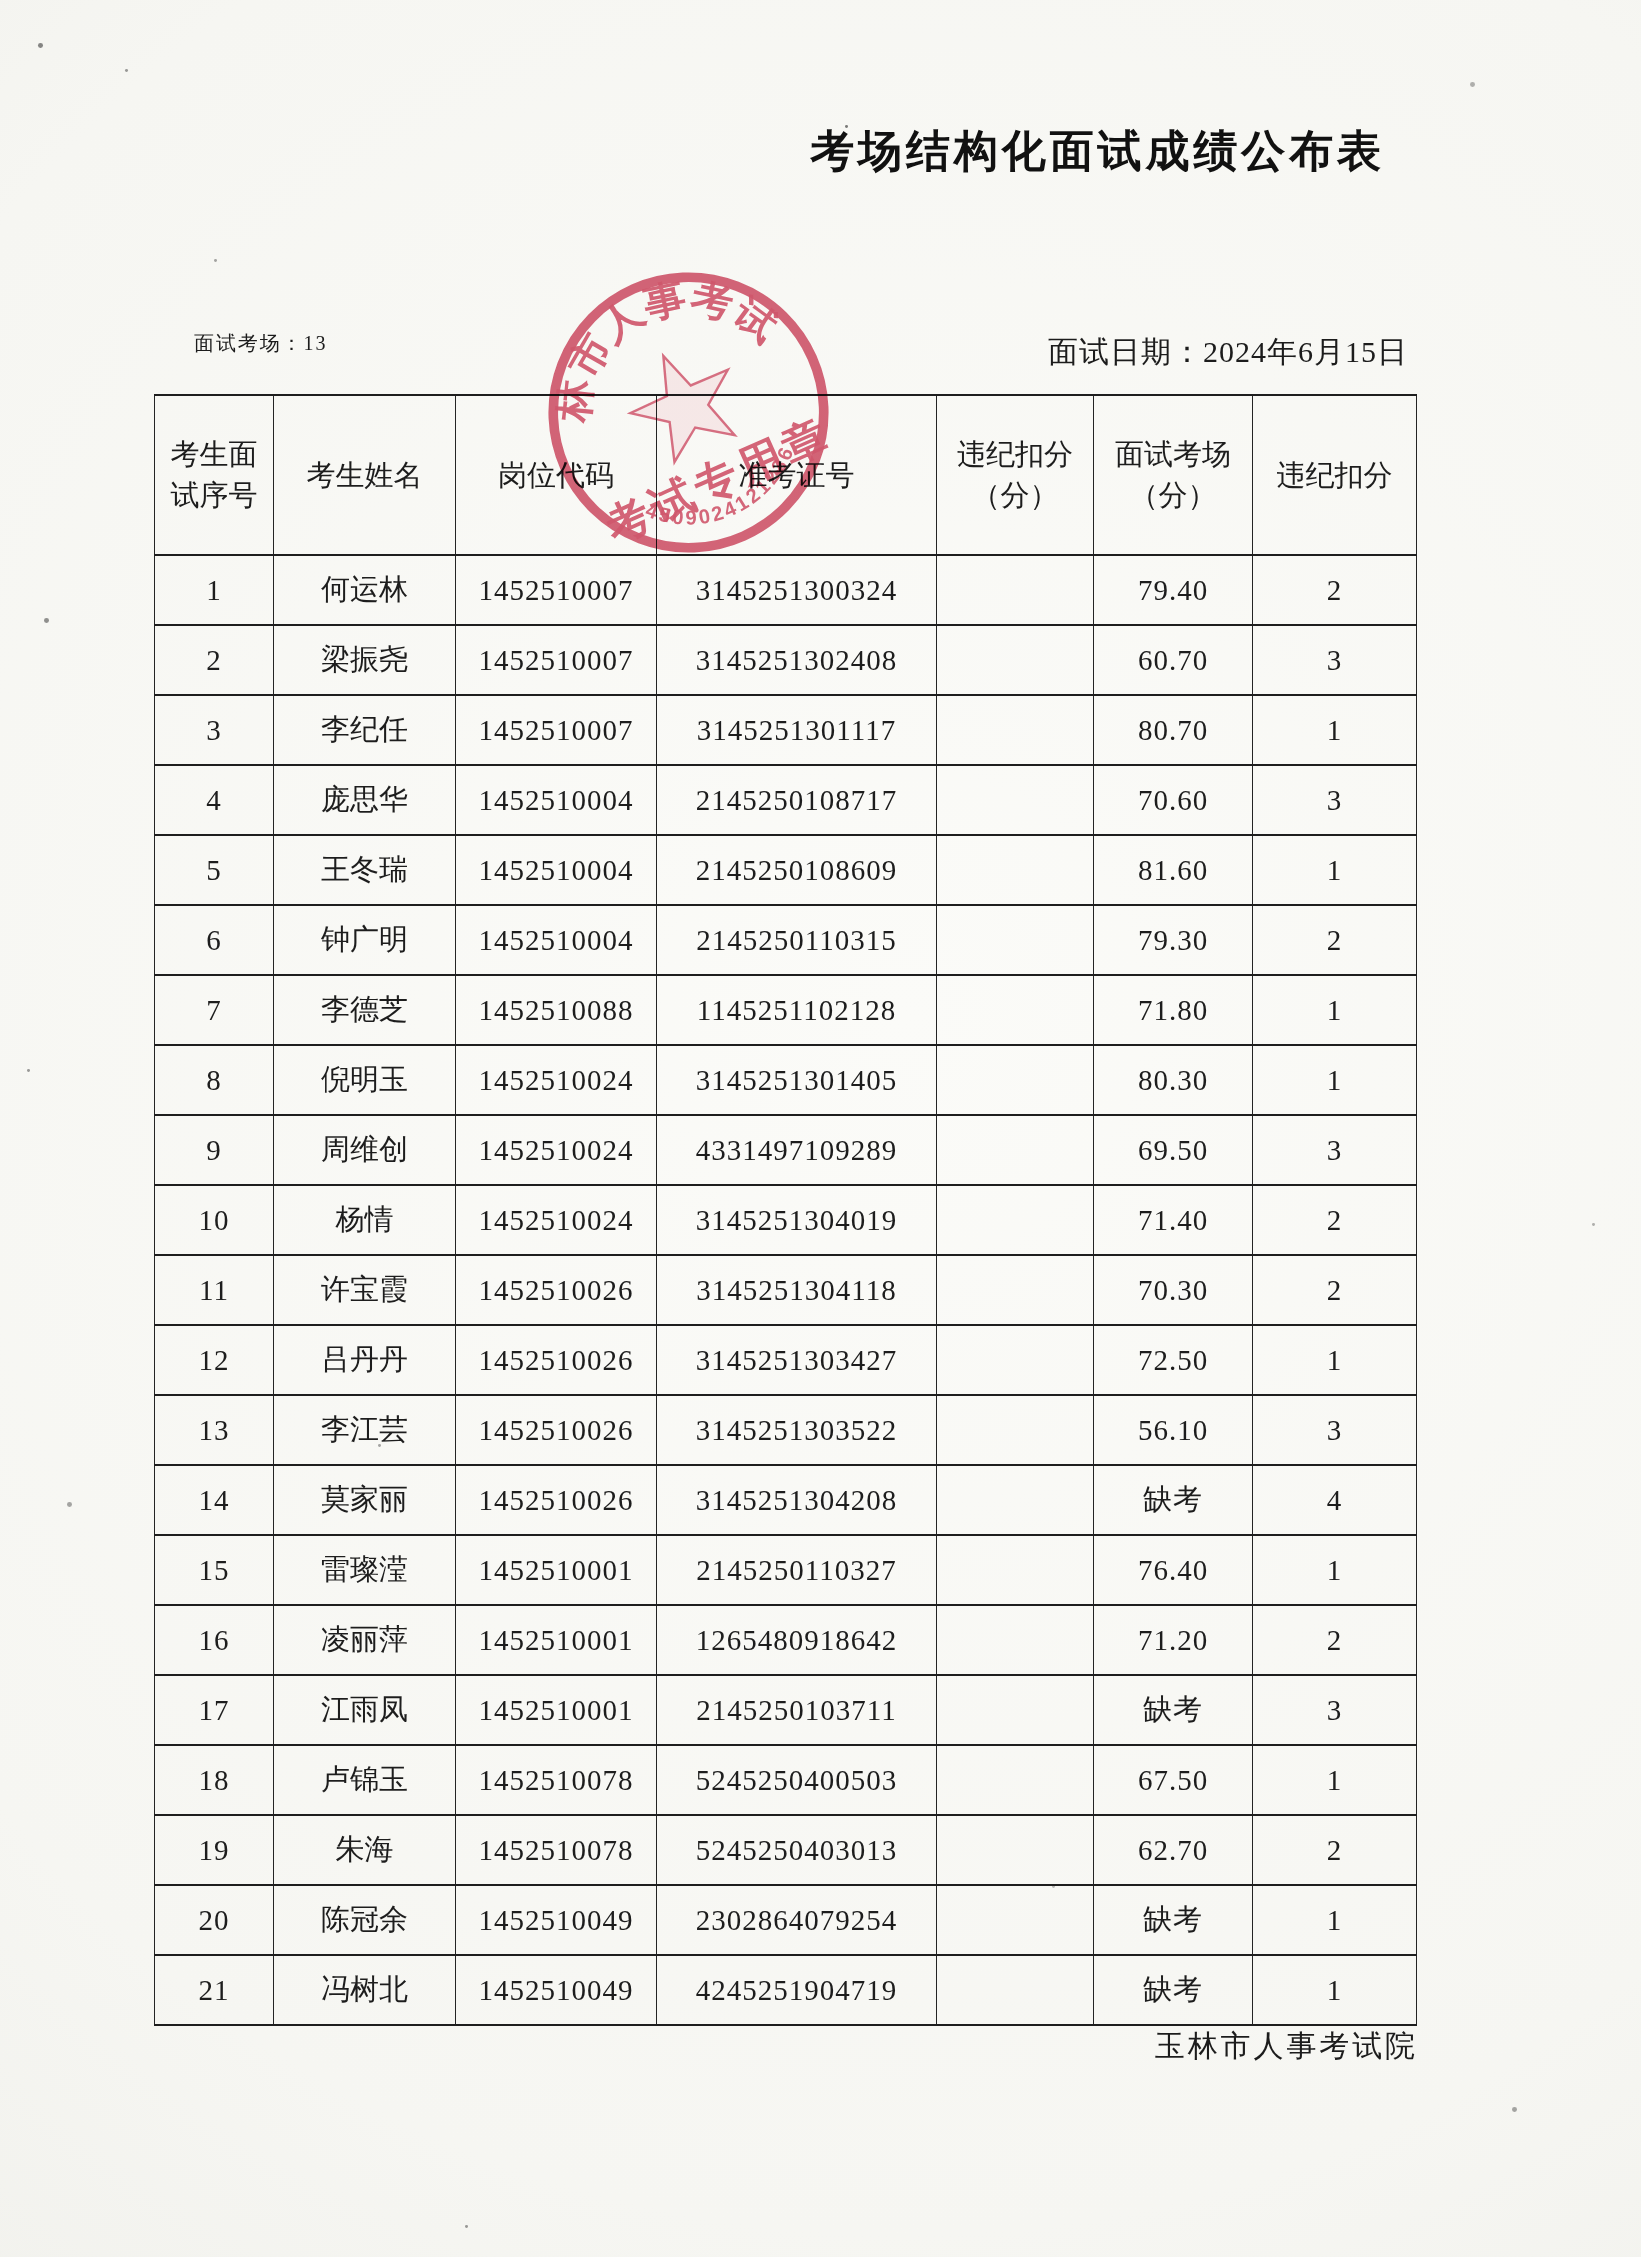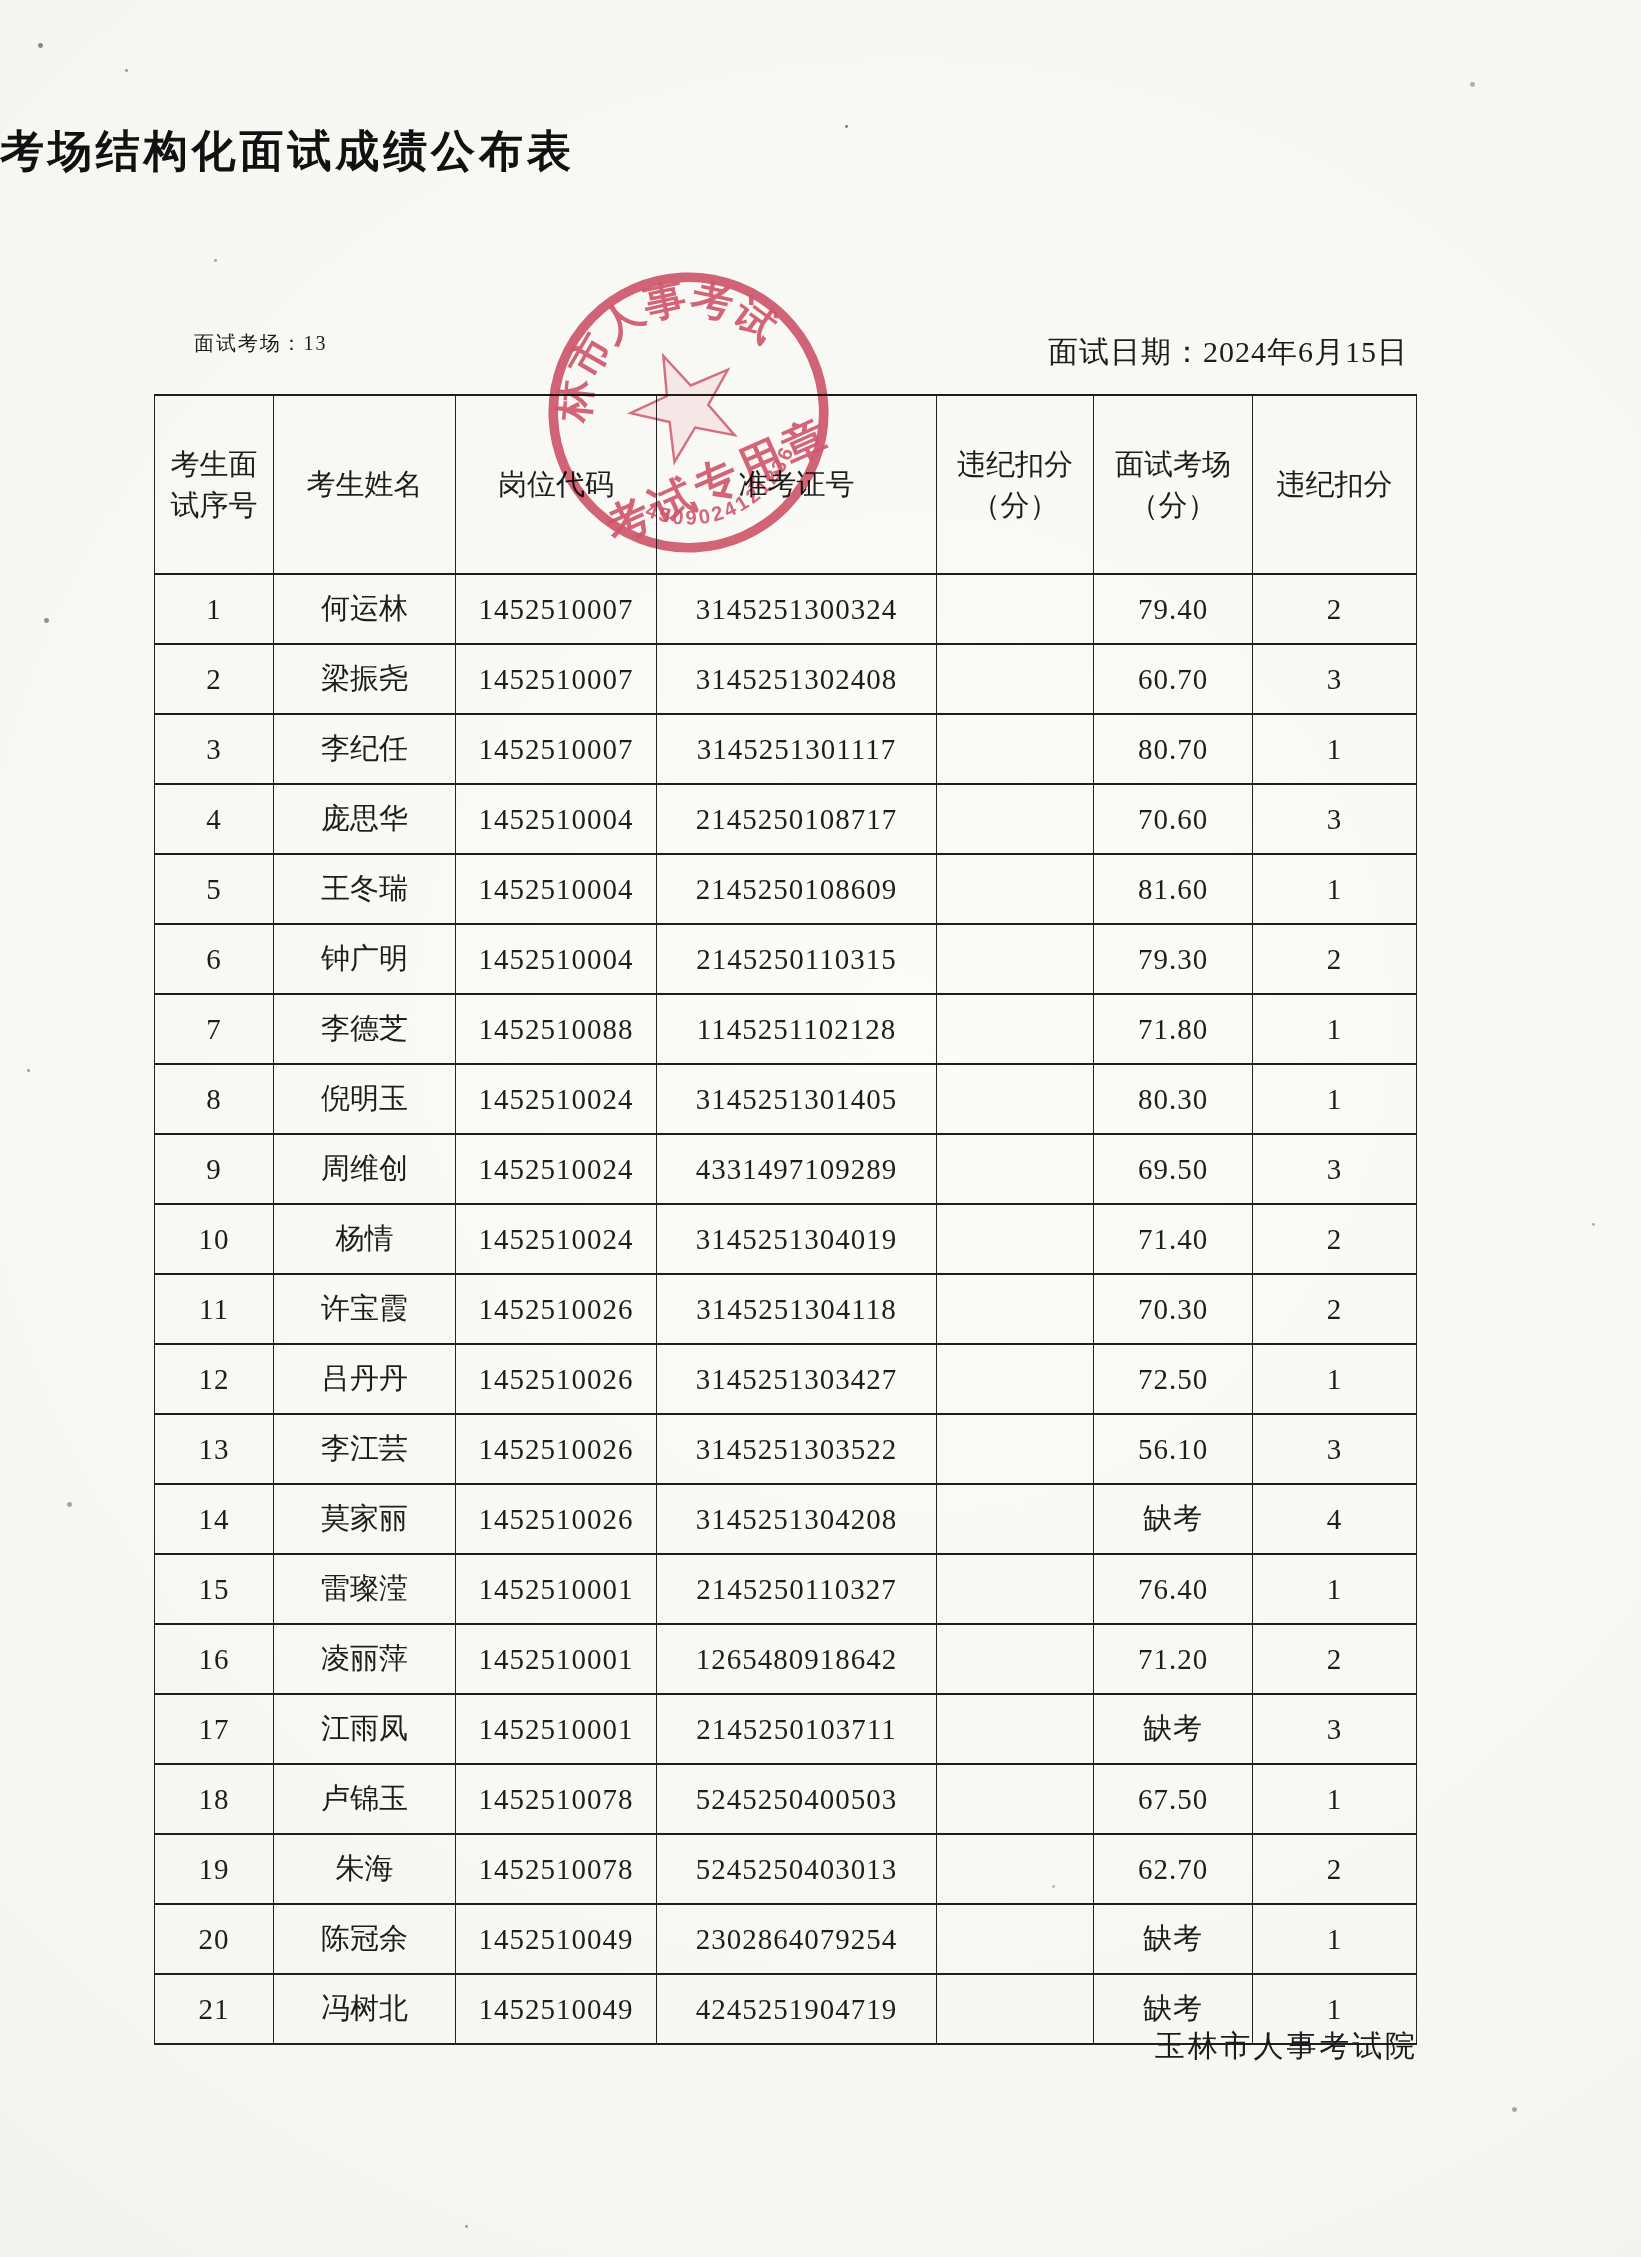--- a/index.html
+++ b/index.html
@@ -9,21 +9,21 @@
     width:1641px; height:2257px;
     margin:0 auto;
     background:
       radial-gradient(ellipse 120% 90% at 55% 45%, #fbfbf8 0%, #f6f6f2 60%, #ededE8 100%);
     overflow:hidden;
     font-family:"Liberation Serif","DejaVu Serif",serif;
     color:#1c1c1c;
   }
   .title {
     position:absolute; top:122px; left:0; width:1385px;
-    text-align:left;
+    text-align:right;
     font-family:"Liberation Sans","DejaVu Sans",sans-serif;
     font-weight:700; font-size:44px; letter-spacing:3.9px; color:#111;
   }
   .meta-room {
     position:absolute; top:330px; left:194px;
     font-size:20px; letter-spacing:1.9px;
   }
   .meta-date {
     position:absolute; top:332px; left:1048px;
     font-size:30px; letter-spacing:1px;
@@ -44,21 +44,21 @@
   table.score th, table.score td {
     border-left:1.9px solid #242424;
     border-right:1.9px solid #242424;
     border-top:2.9px solid #1e1e1e;
     border-bottom:2.9px solid #1e1e1e;
     text-align:center; vertical-align:middle;
     font-weight:normal;
     overflow:hidden;
   }
   table.score { border:1px solid #1e1e1e; }
-  table.score thead tr { height:179px; }
+  table.score thead tr { height:160px; }
   table.score tbody tr { height:70px; }
   table.score th { white-space:pre-line; line-height:1.4; font-size:29px; }
   td.num { letter-spacing:1px; }
   .footer-org {
     position:absolute; top:2026px; left:935px; width:483px;
     text-align:right; font-size:30px; letter-spacing:2.9px;
   }
   .stamp {
     position:absolute; left:532px; top:256px;
     width:313px; height:313px;

